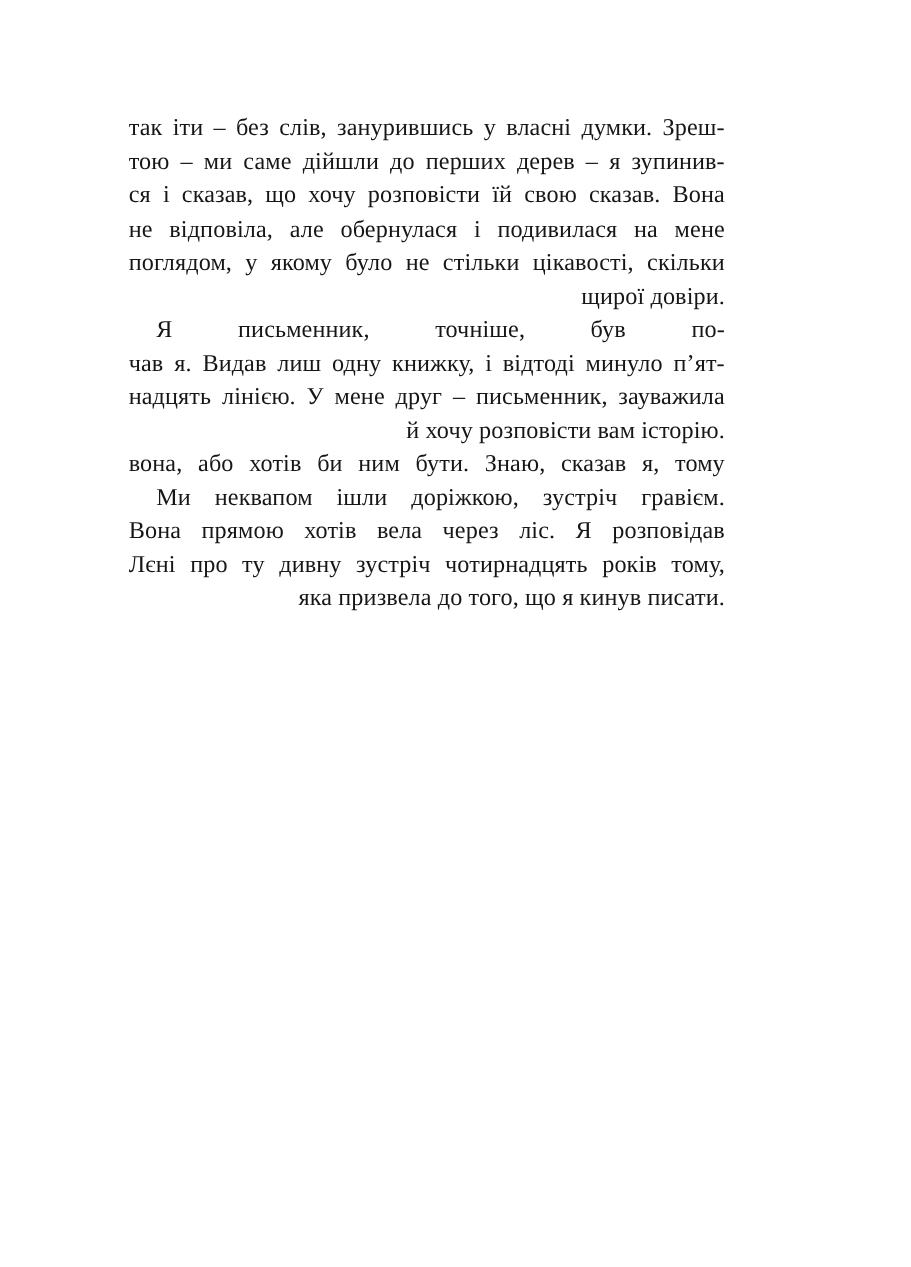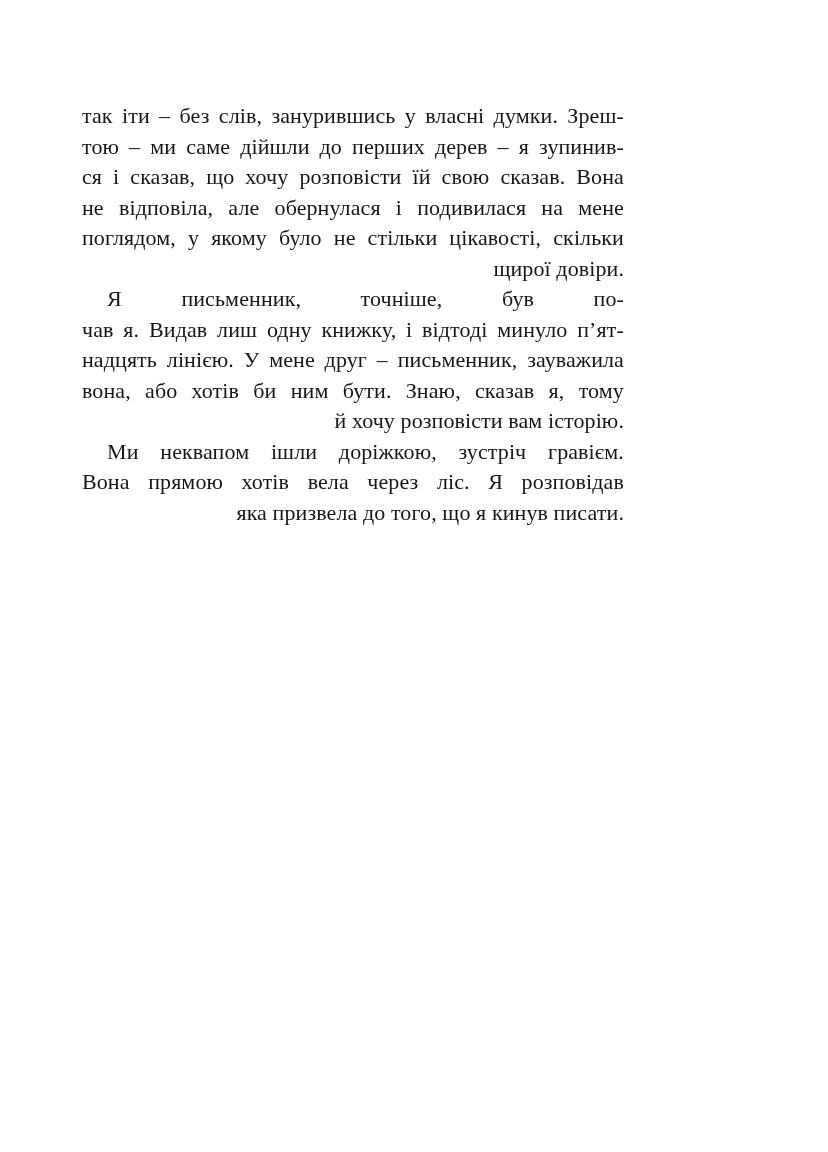--- a/index.html
+++ b/index.html
@@ -10,21 +10,21 @@
     width: 828px;
     height: 1152px;
     overflow: hidden;
     font-family: "Liberation Serif", "DejaVu Serif", serif;
   }
   .page {
     position: relative;
     width: 828px;
     height: 1152px;
     box-sizing: border-box;
-    padding: 101px 143px 0 82px;
+    padding: 101px 143px 0 117px;
   }
   .textblock {
     width: 542px;
   }
   .paragraph {
     margin: 0;
   }
   .line {
     font-size: 22px;
     line-height: 30.5px;
@@ -134,49 +134,59 @@
         <div class="line just">
           <span>надцять</span>
           <span>лінією.</span>
           <span>У</span>
           <span>мене</span>
           <span>друг</span>
           <span>–</span>
           <span>письменник,</span>
           <span>зауважила</span>
         </div>
+        <div class="line last">й хочу розповісти вам історію.</div>
         <div class="line just">
           <span>вона,</span>
           <span>або</span>
           <span>хотів</span>
           <span>би</span>
           <span>ним</span>
           <span>бути.</span>
           <span>Знаю,</span>
           <span>сказав</span>
           <span>я,</span>
           <span>тому</span>
         </div>
-        <div class="line last">й хочу розповісти вам історію.</div>
       </div>
       <div class="paragraph">
         <div class="line just indent">
           <span>Ми</span>
           <span>неквапом</span>
           <span>ішли</span>
           <span>доріжкою,</span>
           <span>зустріч</span>
           <span>гравієм.</span>
         </div>
         <div class="line just">
           <span>Вона</span>
           <span>прямою</span>
           <span>хотів</span>
           <span>вела</span>
           <span>через</span>
           <span>ліс.</span>
           <span>Я</span>
           <span>розповідав</span>
         </div>
+        <div class="line just">
+          <span>Лєні</span>
+          <span>про</span>
+          <span>ту</span>
+          <span>дивну</span>
+          <span>зустріч</span>
+          <span>чотирнадцять</span>
+          <span>років</span>
+          <span>тому,</span>
+        </div>
         <div class="line last">яка призвела до того, що я кинув писати.</div>
       </div>
     </div>
 </div>
 
 </body></html>

